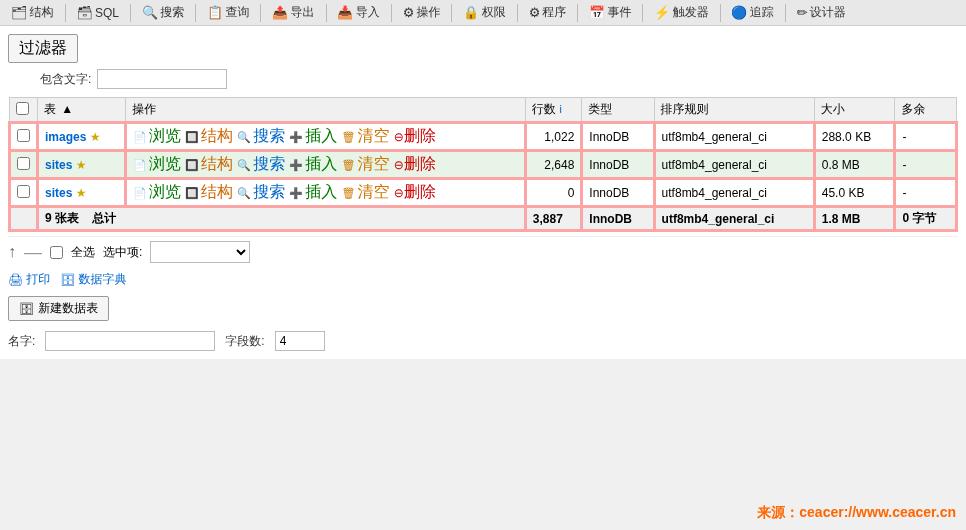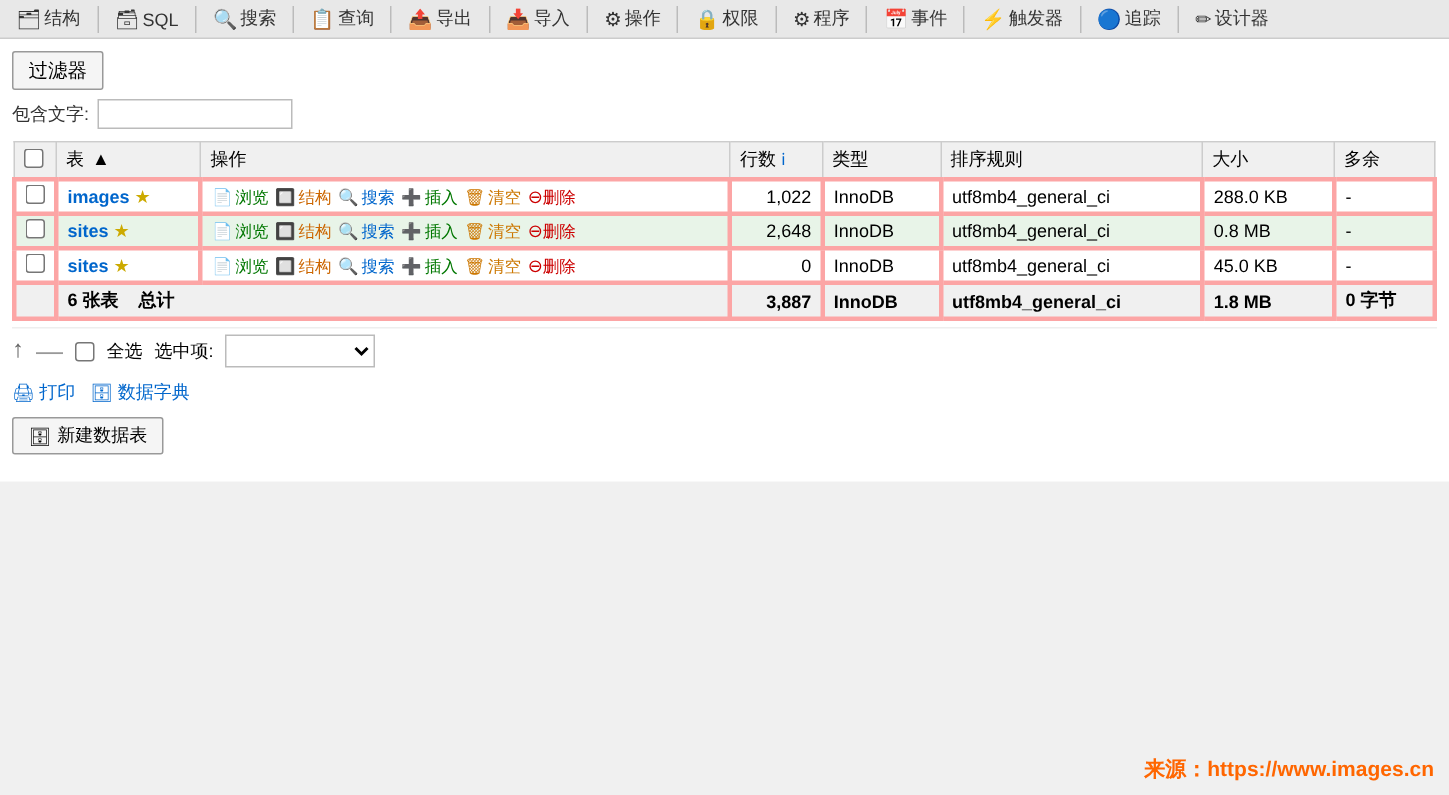--- a/index.html
+++ b/index.html
@@ -31,28 +31,28 @@
 
     
     .main { background: #fff; padding: 8px; }
 
     
     .filter-section { margin-bottom: 8px; }
     .filter-btn {
       background: #f5f5f5;
       border: 1px solid #999;
       padding: 3px 10px;
-      font-size: 13px;
+      font-size: 16px;
       cursor: pointer;
       border-radius: 2px;
       margin-bottom: 6px;
       display: inline-block;
     }
     .filter-row { display: flex; align-items: center; gap: 6px; margin-bottom: 6px; }
-    .filter-label { font-size: 12px; color: #333; }
+    .filter-label { font-size: 12px; color: #333; margin-left: 32px; }
     .filter-input {
       border: 1px solid #bbb;
       padding: 2px 4px;
       font-size: 12px;
       width: 130px;
       background: #fff;
     }
 
     
     .data-table { width: 100%; border-collapse: collapse; font-size: 12px; margin-bottom: 4px; }
@@ -68,21 +68,21 @@
       border: 3px solid #fca5a5;
       padding: 2px 6px;
       white-space: nowrap;
     }
     .data-table tr.row-odd { background: #fff; }
     .data-table tr.row-highlight { background: #e8f4e8; }
     .data-table tr.row-total { background: #f0f0f0; font-weight: bold; }
     .data-table th .sort-icon { margin-left: 2px; }
 
     
-    .action-link { color: #0066cc; text-decoration: none; font-size: 11px; margin-right: 1px; }
+    .action-link { color: #0066cc; text-decoration: none; font-size: 16px; margin-right: 1px; }
     .action-icon { font-size: 11px; margin-right: 2px; }
 
     
     .bottom-controls { display: flex; align-items: center; gap: 8px; padding: 4px 0; border-top: 1px solid #eee; margin-top: 2px; }
     .select-dropdown {
       border: 1px solid #bbb;
       padding: 2px 4px;
       font-size: 12px;
       background: #fff;
       width: 100px;
@@ -292,25 +292,25 @@
       </td>
       <td style="text-align:right;">0</td>
       <td>InnoDB</td>
       <td>utf8mb4_general_ci</td>
       <td>45.0 KB</td>
       <td>-</td>
     </tr>
         <tr class="row-total">
     <td></td>
     <td colspan="2">
-      <span>6 张表</span>
+      <span>9 张表</span>
       &nbsp;&nbsp;
       <span>总计</span>
     </td>
-    <td style="text-align:right;">3,887</td>
+    <td style="">3,887</td>
     <td>InnoDB</td>
     <td>utf8mb4_general_ci</td>
     <td>1.8 MB</td>
     <td>0 字节</td>
   </tr>
       </tbody>
   </table>
 
   
   <div class="bottom-controls">
@@ -341,19 +341,25 @@
       <span>数据字典</span>
     </a>
   </div>
 
   
   <div style="margin-top: 4px; display: inline-block;">
     <button class="new-table-btn">
       <span>🗄</span>
       <span>新建数据表</span>
     </button>
+    <div class="form-row">
+      <span class="form-label">名字:</span>
+      <input class="form-input" type="text" style="">
+      <span class="form-label">字段数:</span>
+      <input class="form-input" type="text" style="width: 50px;" value="4">
+    </div>
   </div>
 
 </div>
 
 <div class="watermark">
-  <span>来源：https://www.images.cn</span>
+  <span>来源：ceacer://www.ceacer.cn</span>
 </div>
 
 </body></html>

